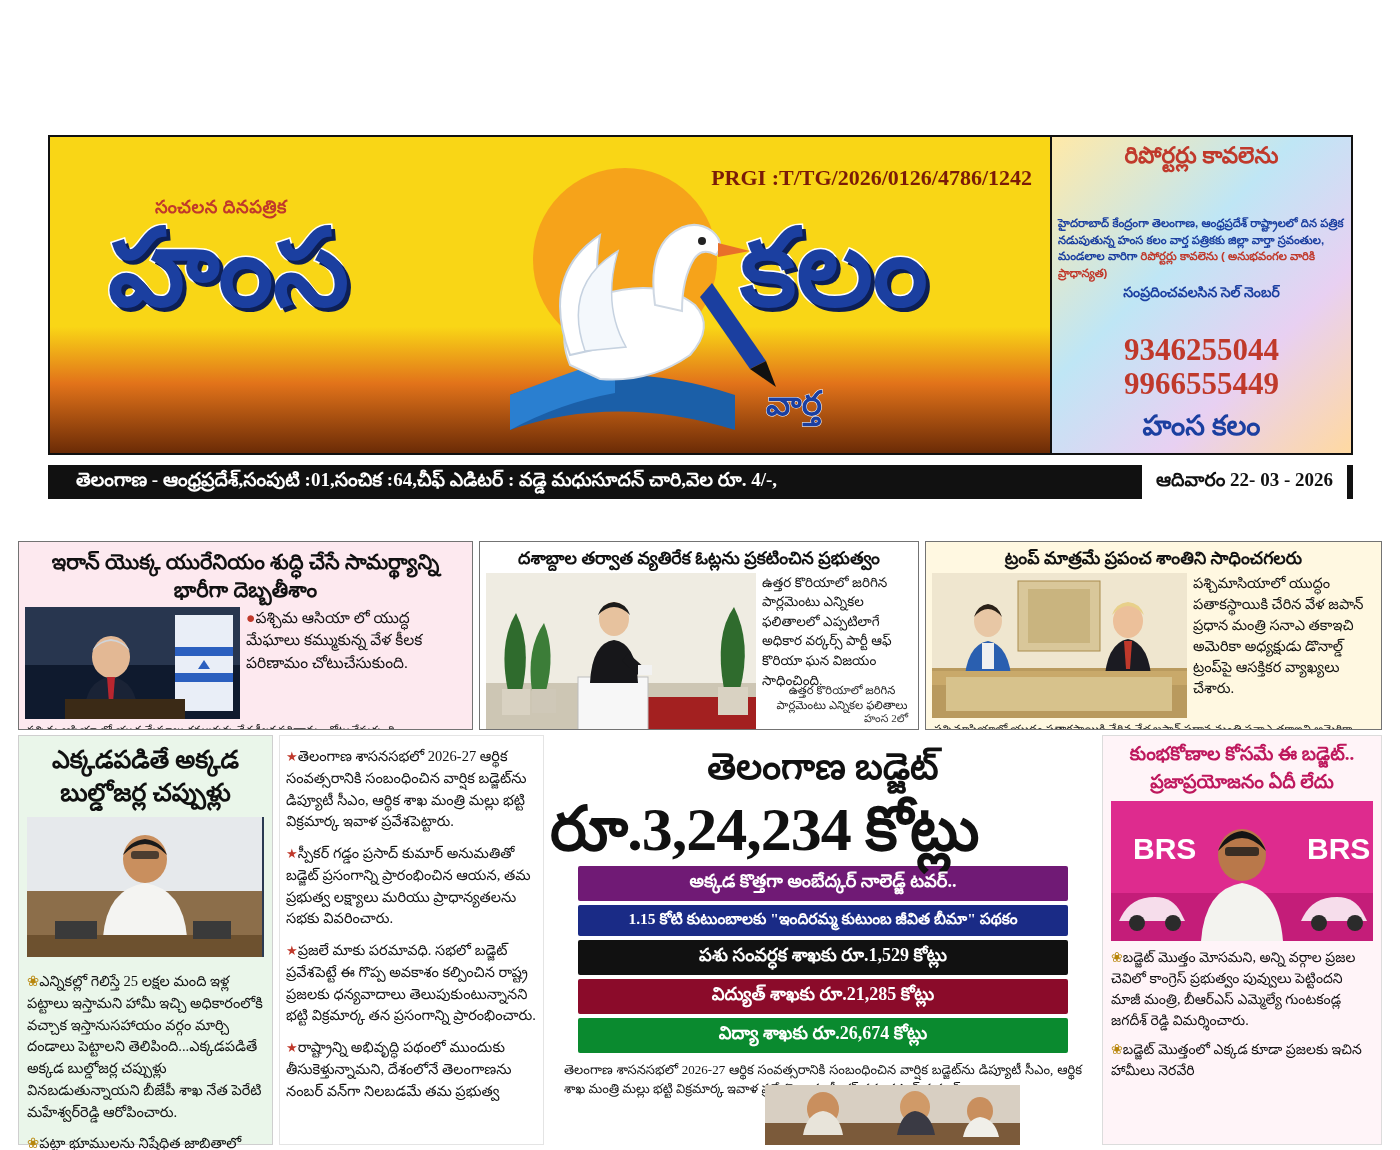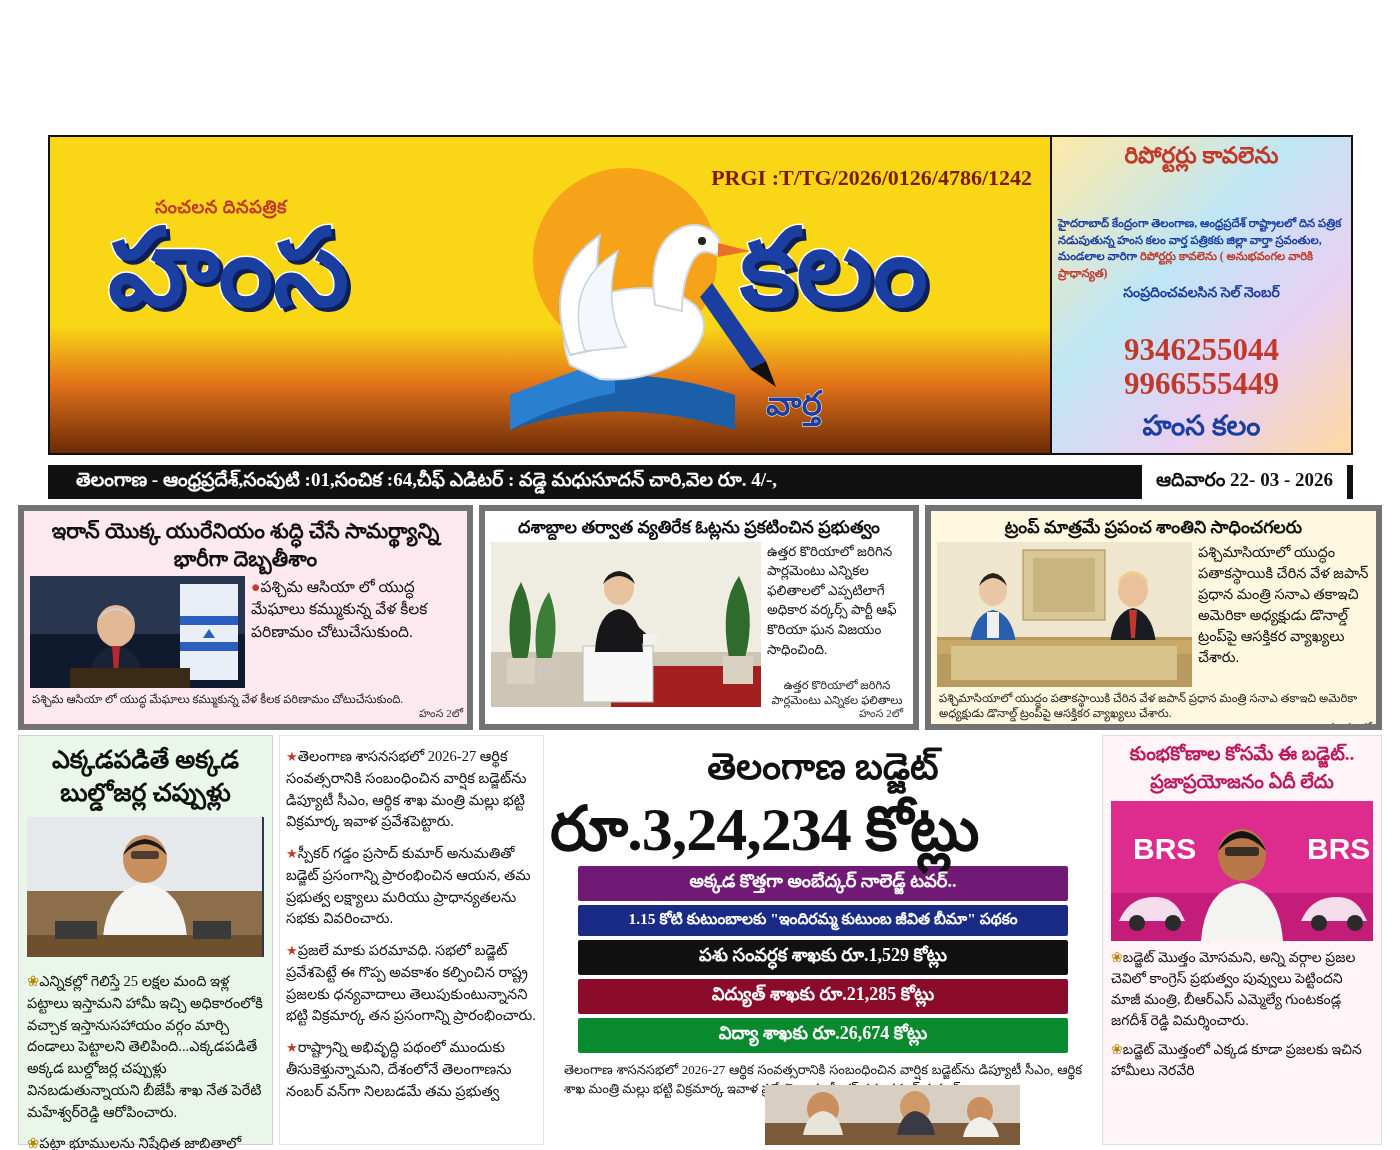--- a/index.html
+++ b/index.html
@@ -69,21 +69,21 @@
     border-left: 2px solid #111;
   }
   .ad-head {
     position:absolute; top: 6px; left: 0; right: 0; text-align:center;
     font-size: 23px; font-weight: bold; color: #c0392b;
     font-family: "Liberation Serif", serif;
   }
   .ad-body {
     position:absolute; top: 78px; left: 6px; right: 6px;
     font-size: 11.5px; line-height: 1.45; color: #1b3fa0; font-weight: bold;
-    font-family: Liberation Serif, serif;
+    font-family: Liberation Sans, sans-serif;
   }
   .ad-red { color:#c0392b; }
   .ad-mid {
     position:absolute; top: 148px; left: 0; right: 0; text-align:center;
     font-size: 14px; font-weight: bold; color:#1b3fa0;
     font-family: "Liberation Serif", serif;
   }
   .ad-phone {
     position:absolute; left: 0; right: 0; text-align:center;
     font-size: 31px; font-weight: bold; color:#c0392b; line-height: 1.12;
@@ -108,21 +108,21 @@
   }
   .strip-date {
     position:absolute; right: 6px; top: 0; height: 34px;
     background: #fff; color:#111; font-weight:bold; font-size: 19px;
     display:flex; align-items:center; padding: 0 14px;
     font-family: "Liberation Serif", serif;
   }
 
   
   .row-top { position:absolute; left: 18px; top: 505px; width: 1364px; height: 225px; display:flex; gap: 6px; }
-  .box { border: 6px solid #737373; position: relative; overflow: hidden; }
+  .box { border: 1px solid #737373; position: relative; overflow: hidden; margin-top: 36px; }
   .b1 { flex: 0 0 455px; background: #fde9ef; }
   .b2 { flex: 0 0 440px; background: #ffffff; }
   .b3 { flex: 1 1 auto;  background: #fff8e1; }
 
   .hl-pink {
     text-align:center; font-weight:bold; color:#111; font-size: 21px; line-height:1.35;
     padding: 6px 6px 2px; font-family:"Liberation Serif", serif;
   }
   .hl-plain {
     text-align:center; font-weight:bold; color:#111; font-size: 17.5px; line-height:1.3;

